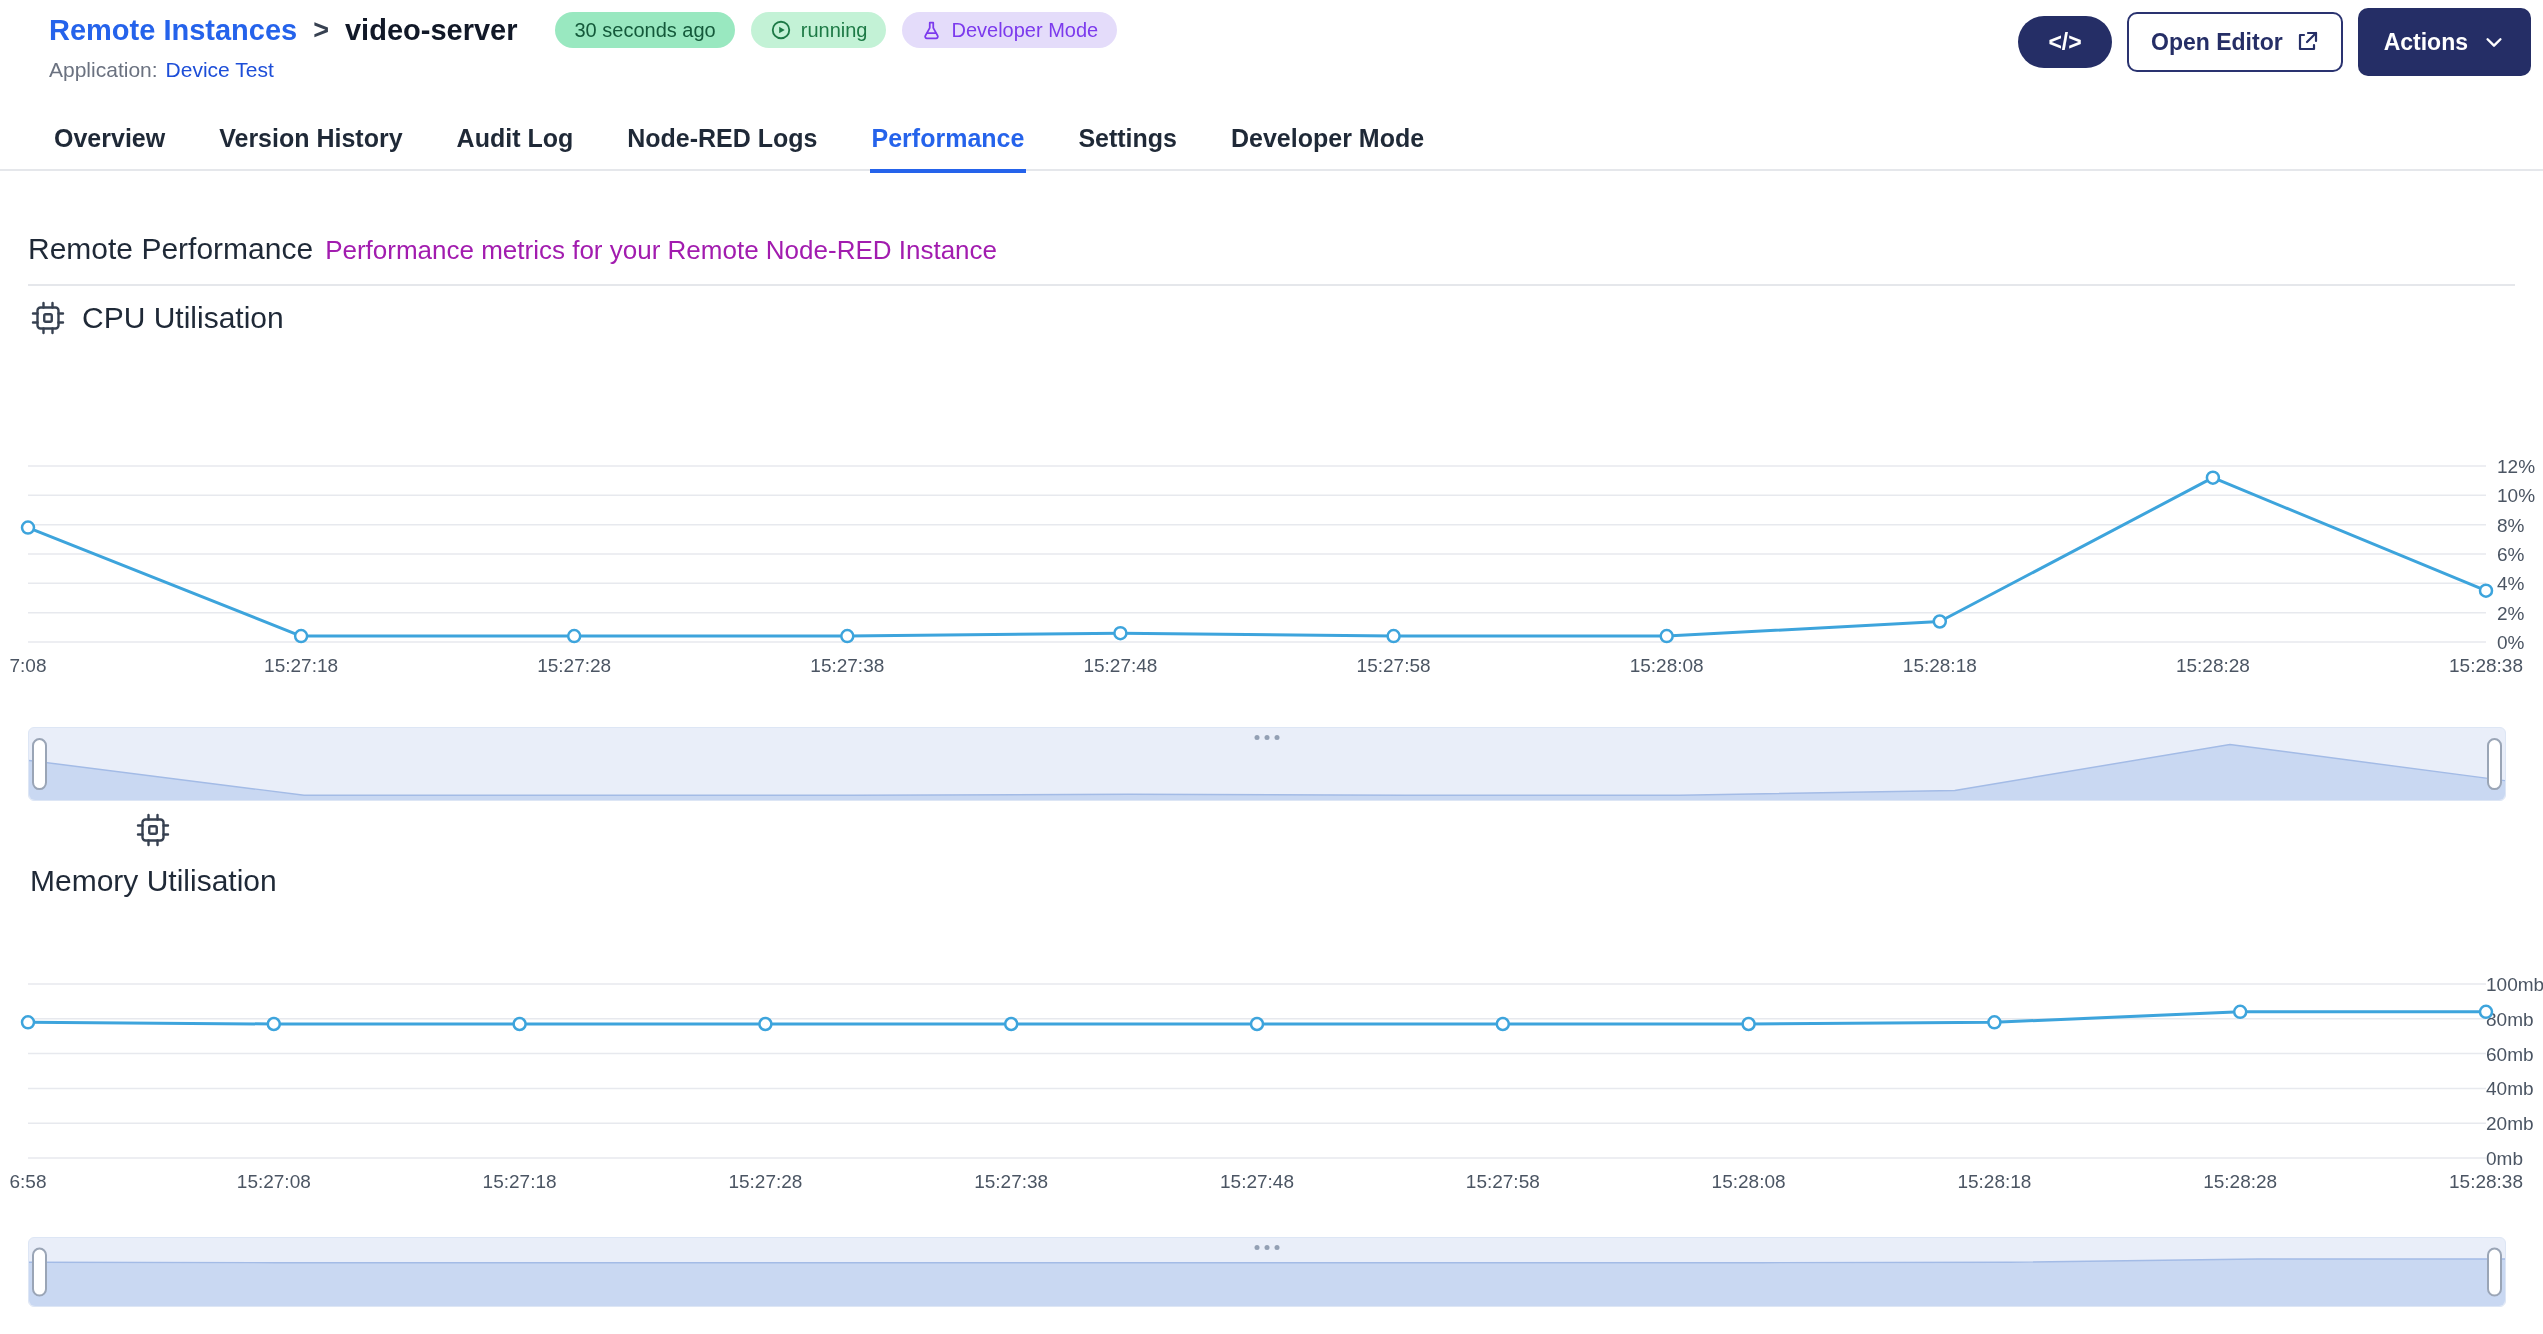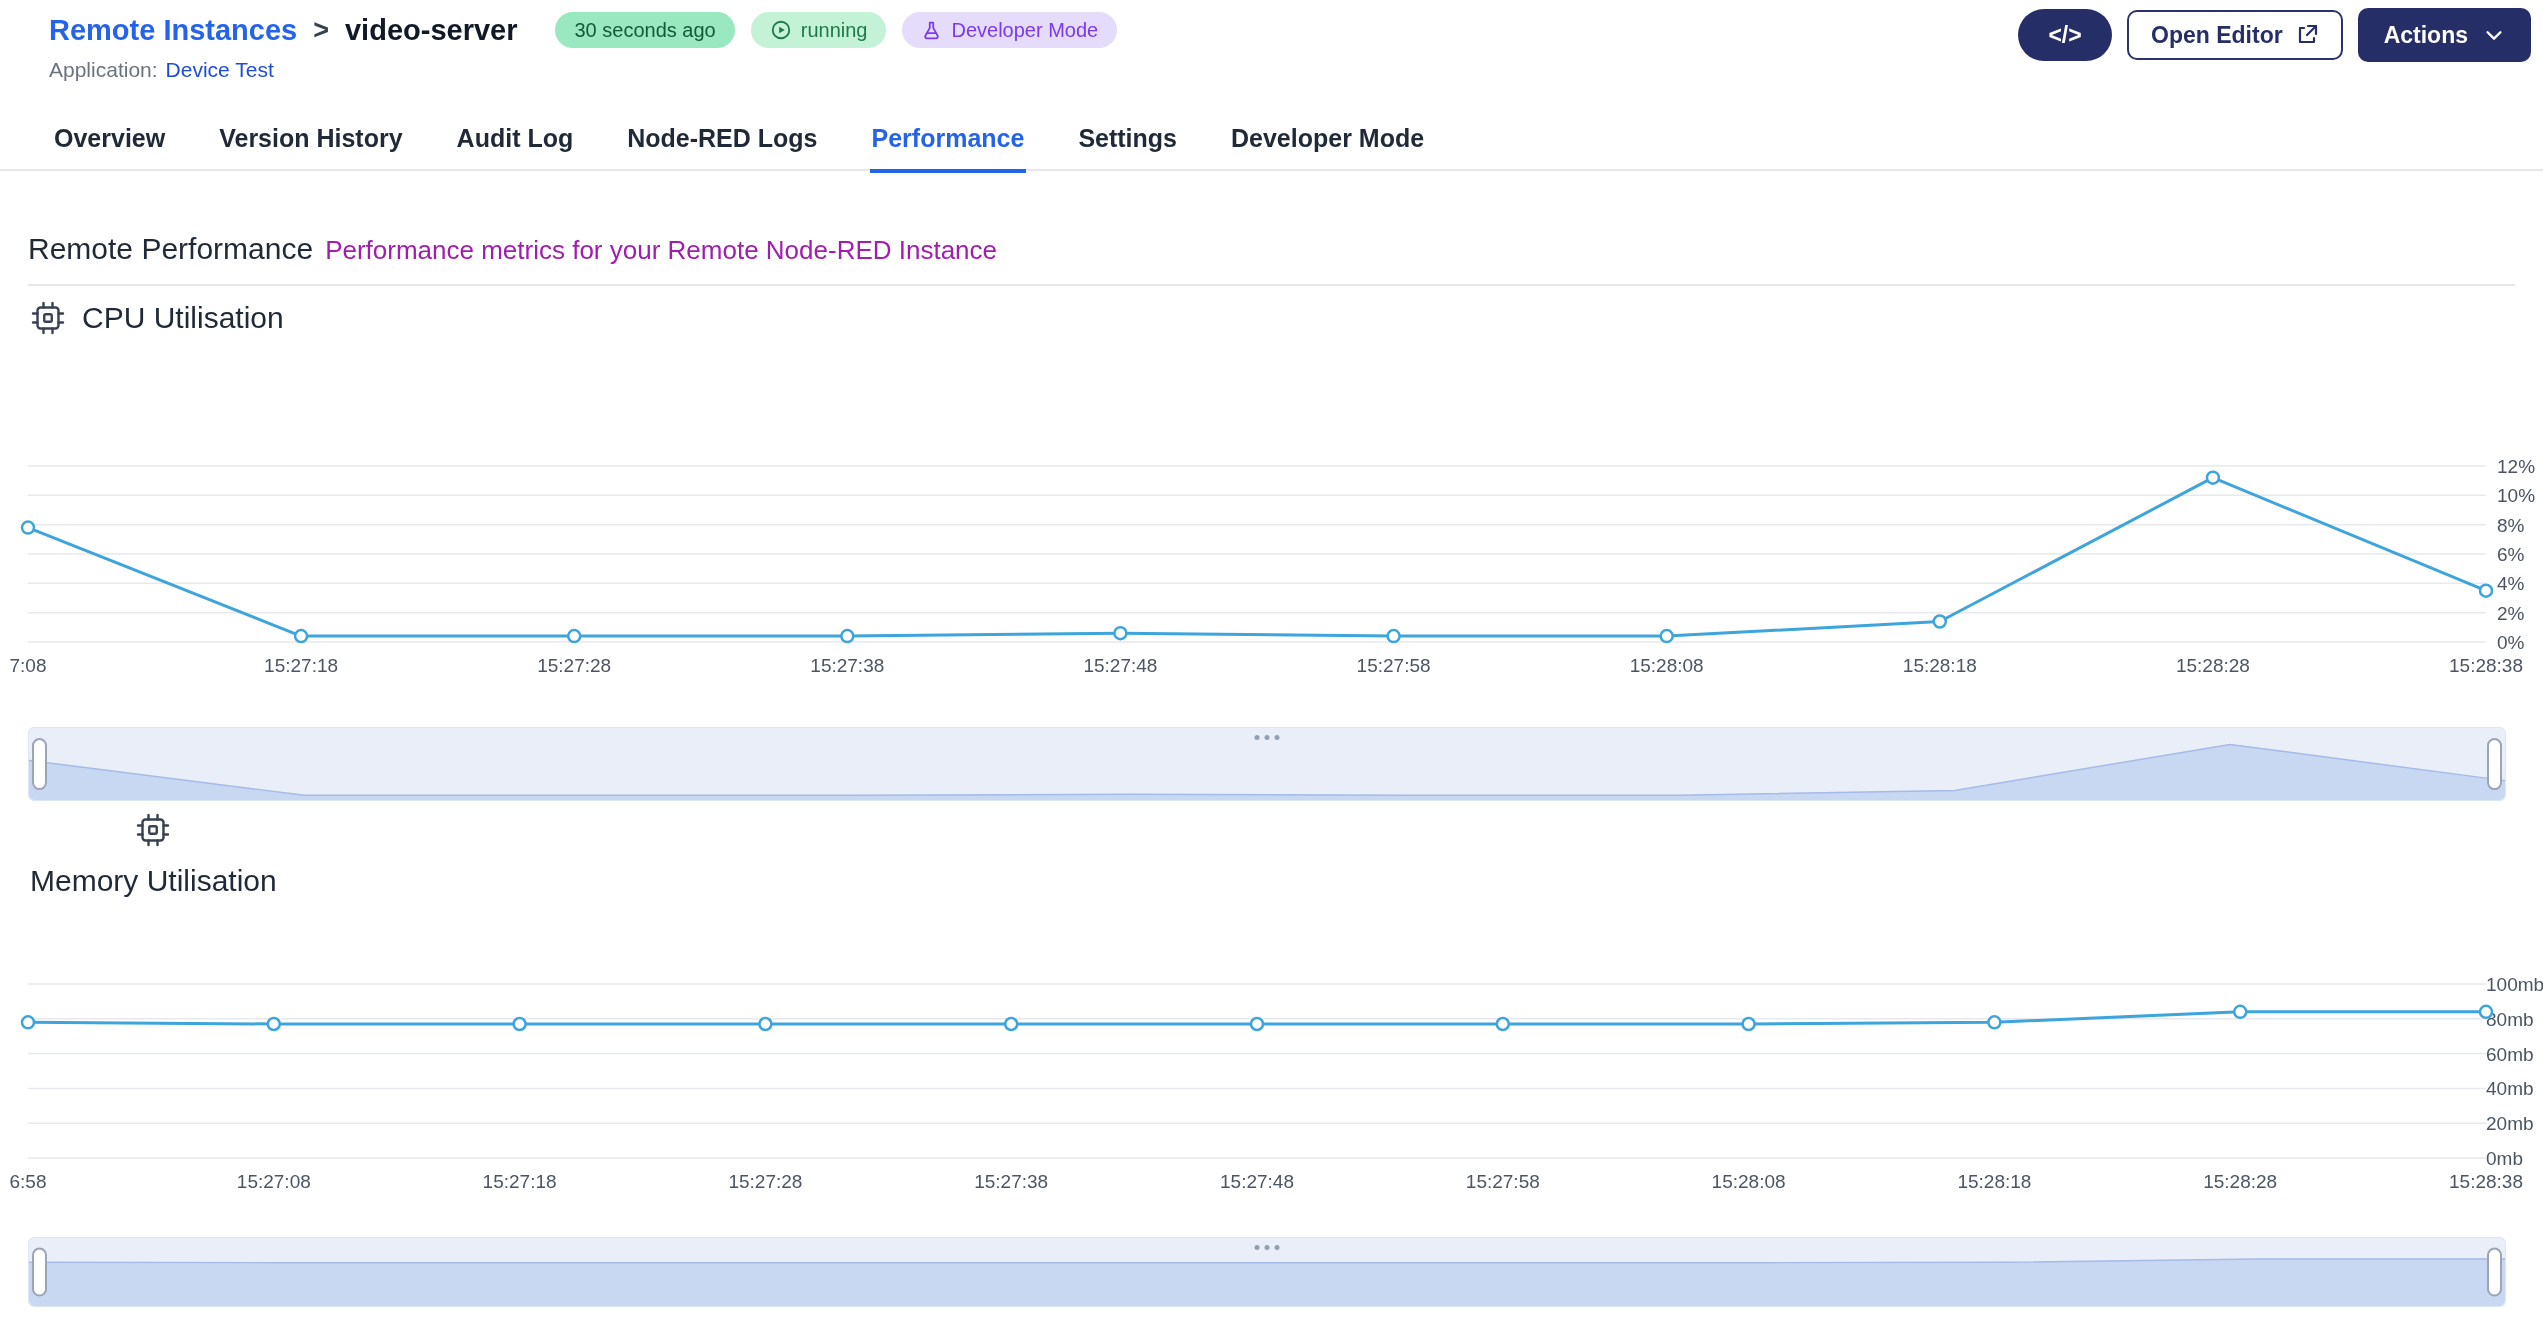--- a/index.html
+++ b/index.html
@@ -13,22 +13,22 @@
   .crumb-current{font-size:29px;font-weight:700;color:#111827;}
   .pill{display:inline-flex;align-items:center;gap:9px;font-size:20px;height:36px;padding:0 19px;border-radius:999px;white-space:nowrap;}
   .pill-age{background:#99e8c0;color:#14593a;margin-left:22px;}
   .pill-status{background:#c3f2d6;color:#1d7a46;}
   .pill-mode{background:#e4dcfa;color:#7c3aed;}
   .app-row{position:absolute;left:49px;top:58px;font-size:21px;color:#6b7280;display:flex;gap:8px;align-items:baseline;}
   .app-link{color:#1d4ed8;}
 
   .header-actions{position:absolute;top:8px;right:12px;display:flex;align-items:center;gap:15px;}
   .code-pill{width:94px;height:52px;border-radius:26px;background:#252e66;color:#ffffff;display:flex;align-items:center;justify-content:center;font-size:23px;font-weight:700;border:none;font-family:inherit;cursor:pointer;}
-  .btn-open{height:50px;display:inline-flex;align-items:center;gap:12px;background:#ffffff;border:2px solid #2a3370;border-radius:10px;color:#252e66;font-size:23px;font-weight:700;padding:0 22px;font-family:inherit;cursor:pointer;}
-  .btn-actions{height:54px;display:inline-flex;align-items:center;gap:15px;background:#252e66;border:none;border-radius:10px;color:#ffffff;font-size:23px;font-weight:700;padding:0 26px;font-family:inherit;cursor:pointer;}
+  .btn-open{height:60px;display:inline-flex;align-items:center;gap:12px;background:#ffffff;border:2px solid #2a3370;border-radius:10px;color:#252e66;font-size:23px;font-weight:700;padding:0 22px;font-family:inherit;cursor:pointer;}
+  .btn-actions{height:68px;display:inline-flex;align-items:center;gap:15px;background:#252e66;border:none;border-radius:10px;color:#ffffff;font-size:23px;font-weight:700;padding:0 26px;font-family:inherit;cursor:pointer;}
 
   
   .tabs{position:absolute;left:52px;top:112px;display:flex;gap:50px;z-index:2;font-weight:bold;}
   .tab{font-size:25px;color:#1f2937;padding:12px 2px 16px;cursor:pointer;border-bottom:4px solid transparent;}
   .tab.active{color:#2563eb;border-bottom-color:#2563eb;}
   .tabs-rule{position:absolute;left:0;right:0;top:169px;height:2px;background:#e5e7eb;}
 
   
   .page-title-row{position:absolute;left:28px;top:232px;display:flex;align-items:flex-end;gap:12px;}
   .page-title{font-size:30px;font-weight:400;color:#1f2937;}

